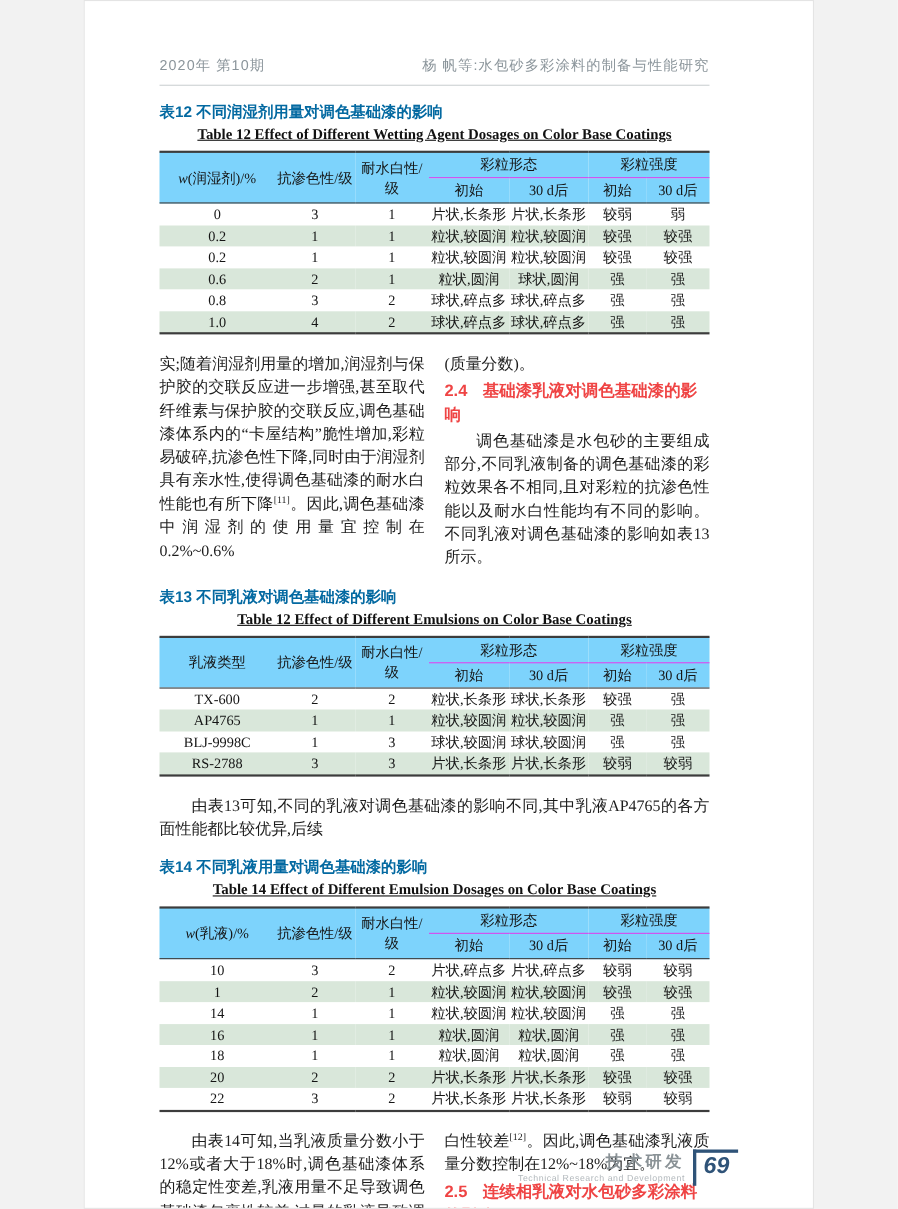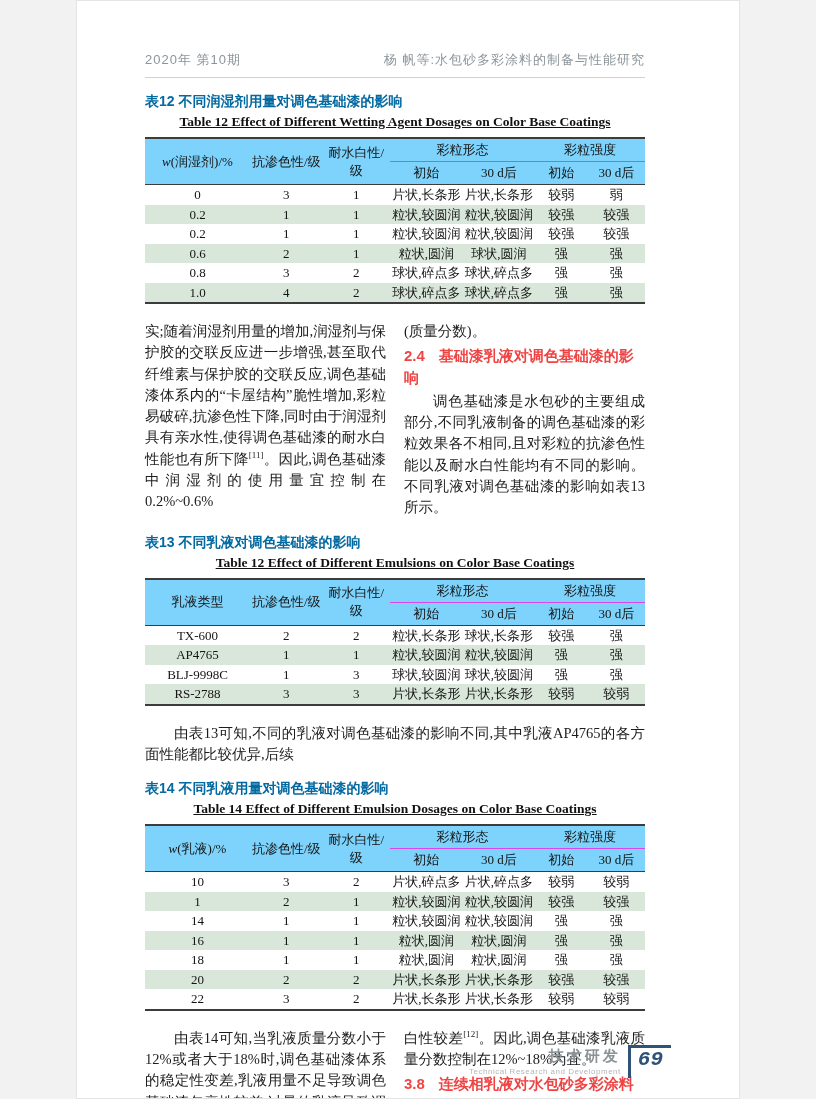--- a/index.html
+++ b/index.html
@@ -56,21 +56,21 @@
     font-family:"Liberation Sans","DejaVu Sans",sans-serif;
     font-weight:bold;font-size:15px;color:#8a9296;letter-spacing:3px;
   }
   .footer-en{
     font-family:"Liberation Sans","DejaVu Sans",sans-serif;
     font-size:8px;color:#b2b8bc;letter-spacing:0.5px;margin-top:1px;
   }
   .page-num-box{
     border-top:3px solid #2f5378;border-left:3px solid #2f5378;
     padding:0px 8px 6px 7px;
-    font-family:Liberation Mono, monospace;font-style:italic;font-weight:bold;
+    font-family:Liberation Sans, sans-serif;font-style:italic;font-weight:bold;
     font-size:21px;color:#2f5378;line-height:24px;
   }
 </style>
 </head>
 <body>
 
 <div class="page">
 
   <div class="page-header">
     <span>2020年  第10期</span>
@@ -345,21 +345,21 @@
         </tbody>
     </table>
   </div>
 
   <div class="two-col">
     <div class="col">
       <div class="indent">由表14可知,当乳液质量分数小于12%或者大于18%时,调色基础漆体系的稳定性变差,乳液用量不足导致调色基础漆包裹性较差,过量的乳液导致调色基础漆不能充分凝胶化,从而造成抗渗色性以及耐水</div>
     </div>
     <div class="col">
       <div><span>白性较差</span><sup class="ref">[12]</sup><span>。因此,调色基础漆乳液质量分数控制在12%~18%为宜。</span></div>
-      <div class="sec-heading"><span class="num">3.8</span><span>连续相乳液对水包砂多彩涂料的影响</span></div>
+      <div class="sec-heading"><span class="num">2.5</span><span>连续相乳液对水包砂多彩涂料的影响</span></div>
       <div class="indent">连续相是水包砂多彩涂料的重要组成部分,其主</div>
     </div>
   </div>
 
   <div class="page-footer">
     <div class="footer-text">
       <div class="footer-cn">技术研发</div>
       <div class="footer-en">Technical Research and Development</div>
     </div>
     <div class="page-num-box">69</div>

